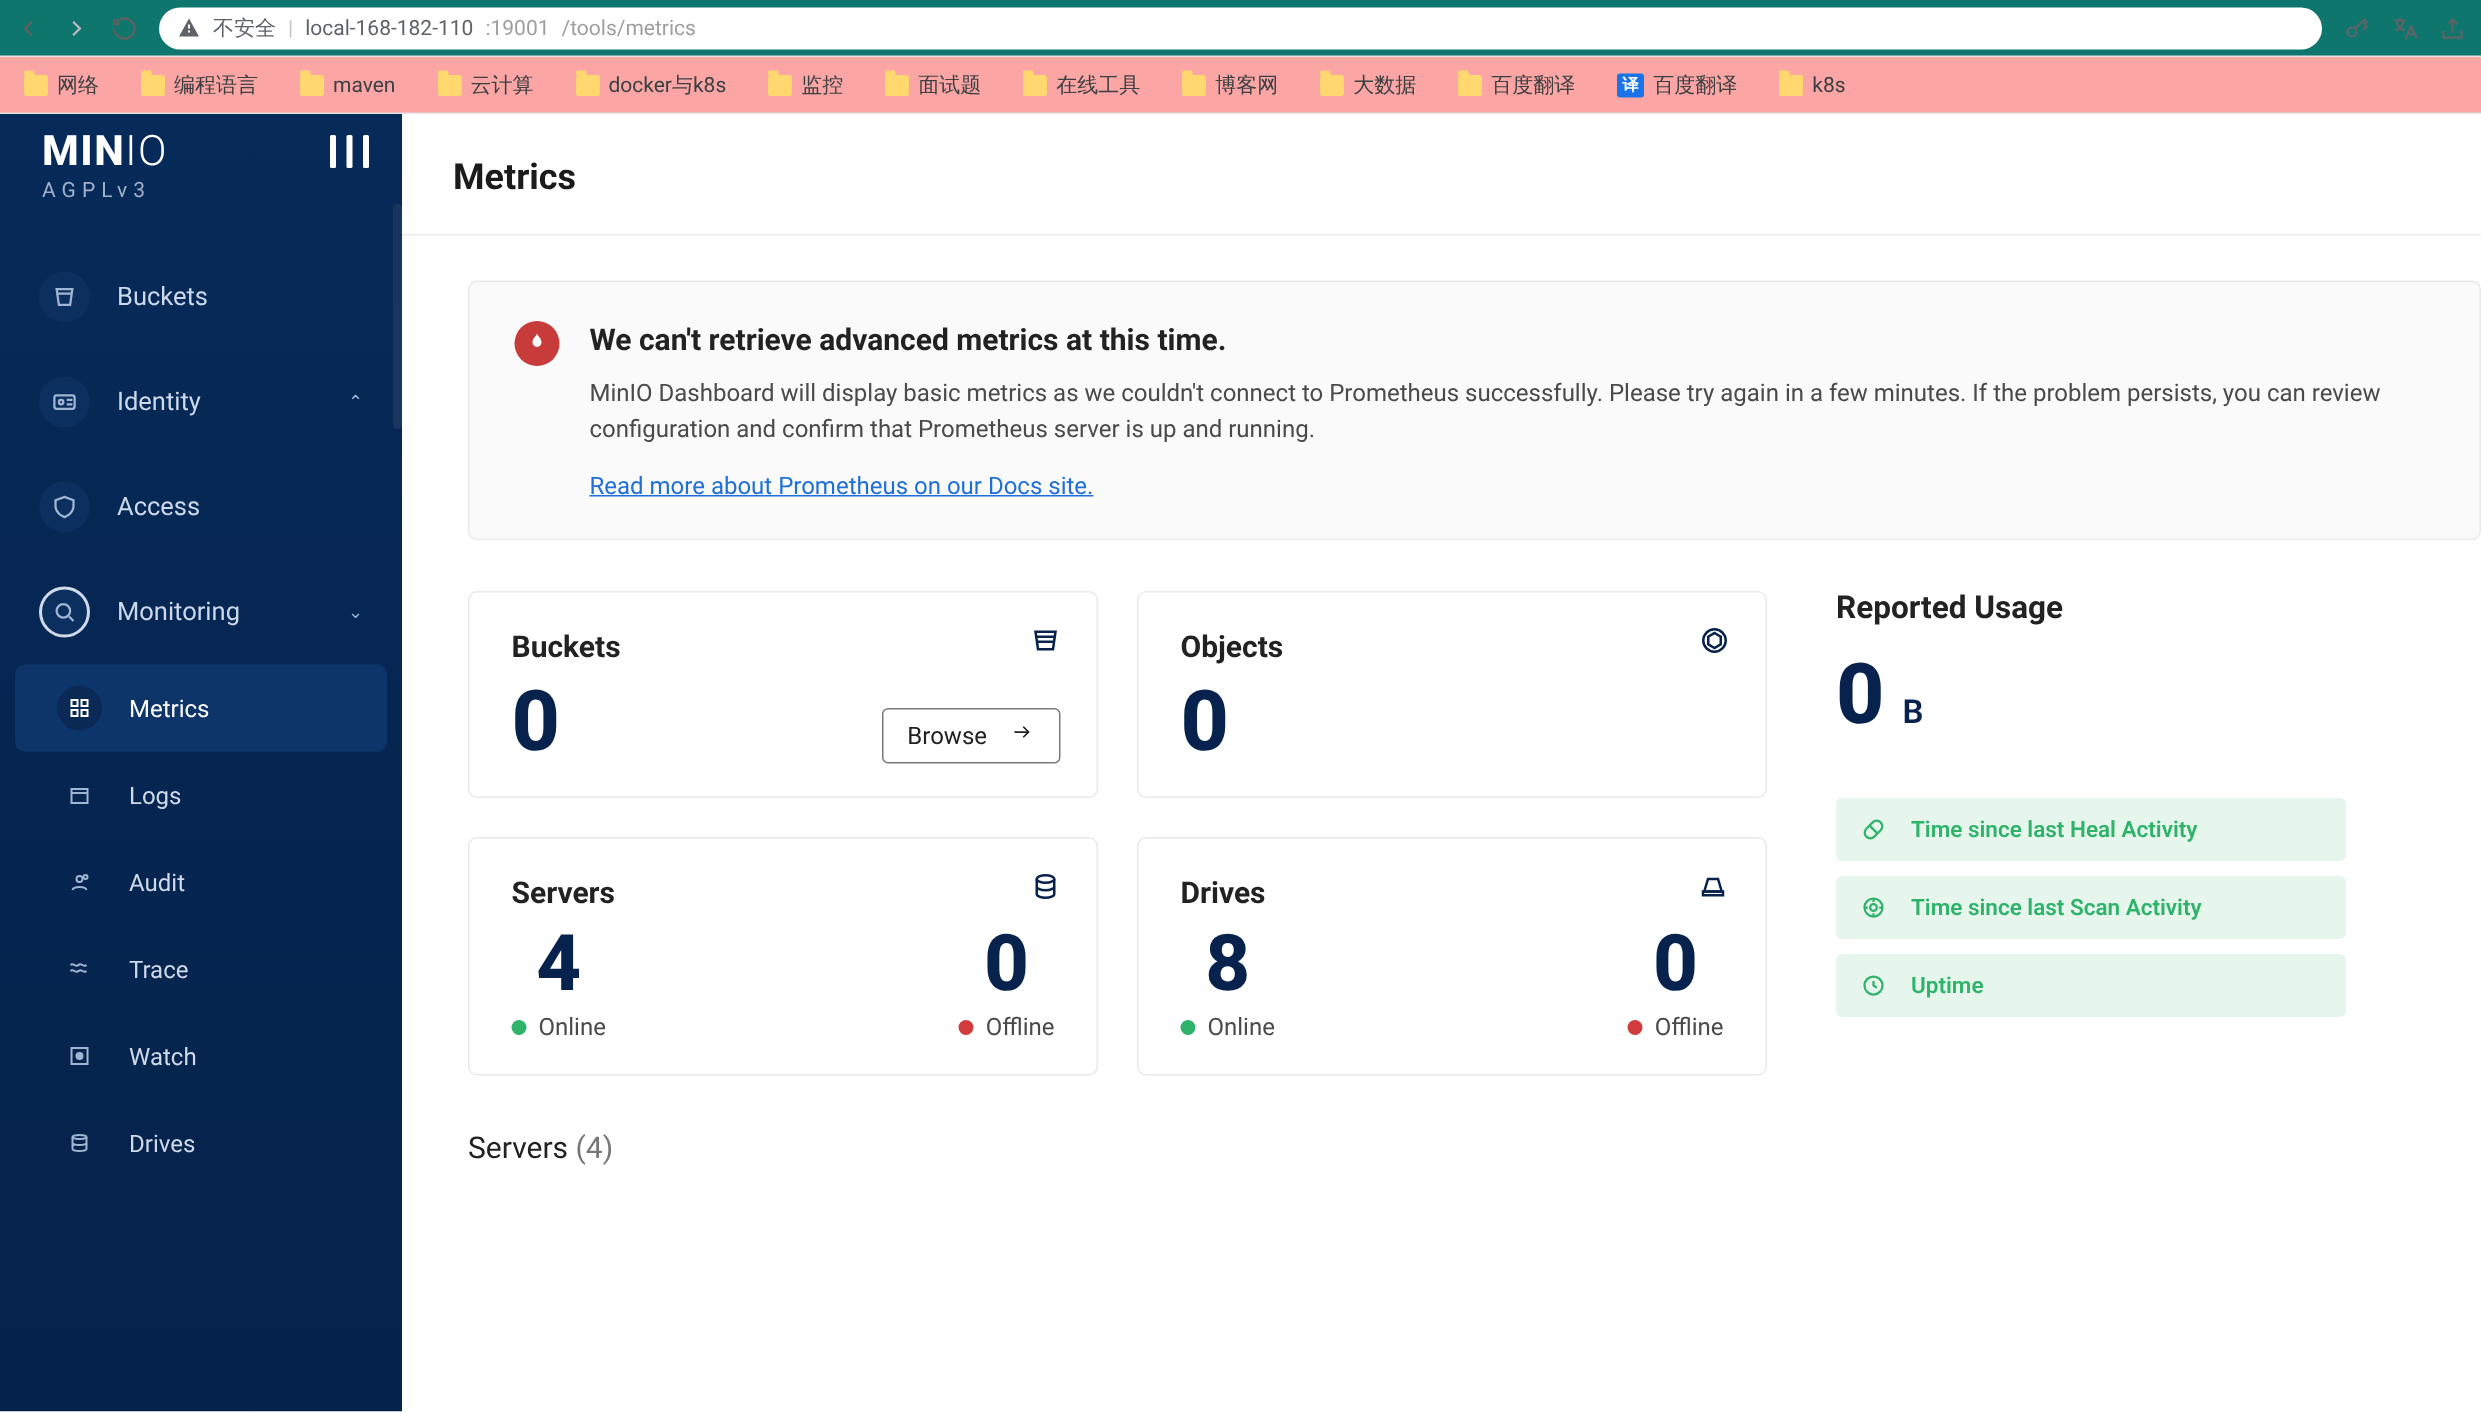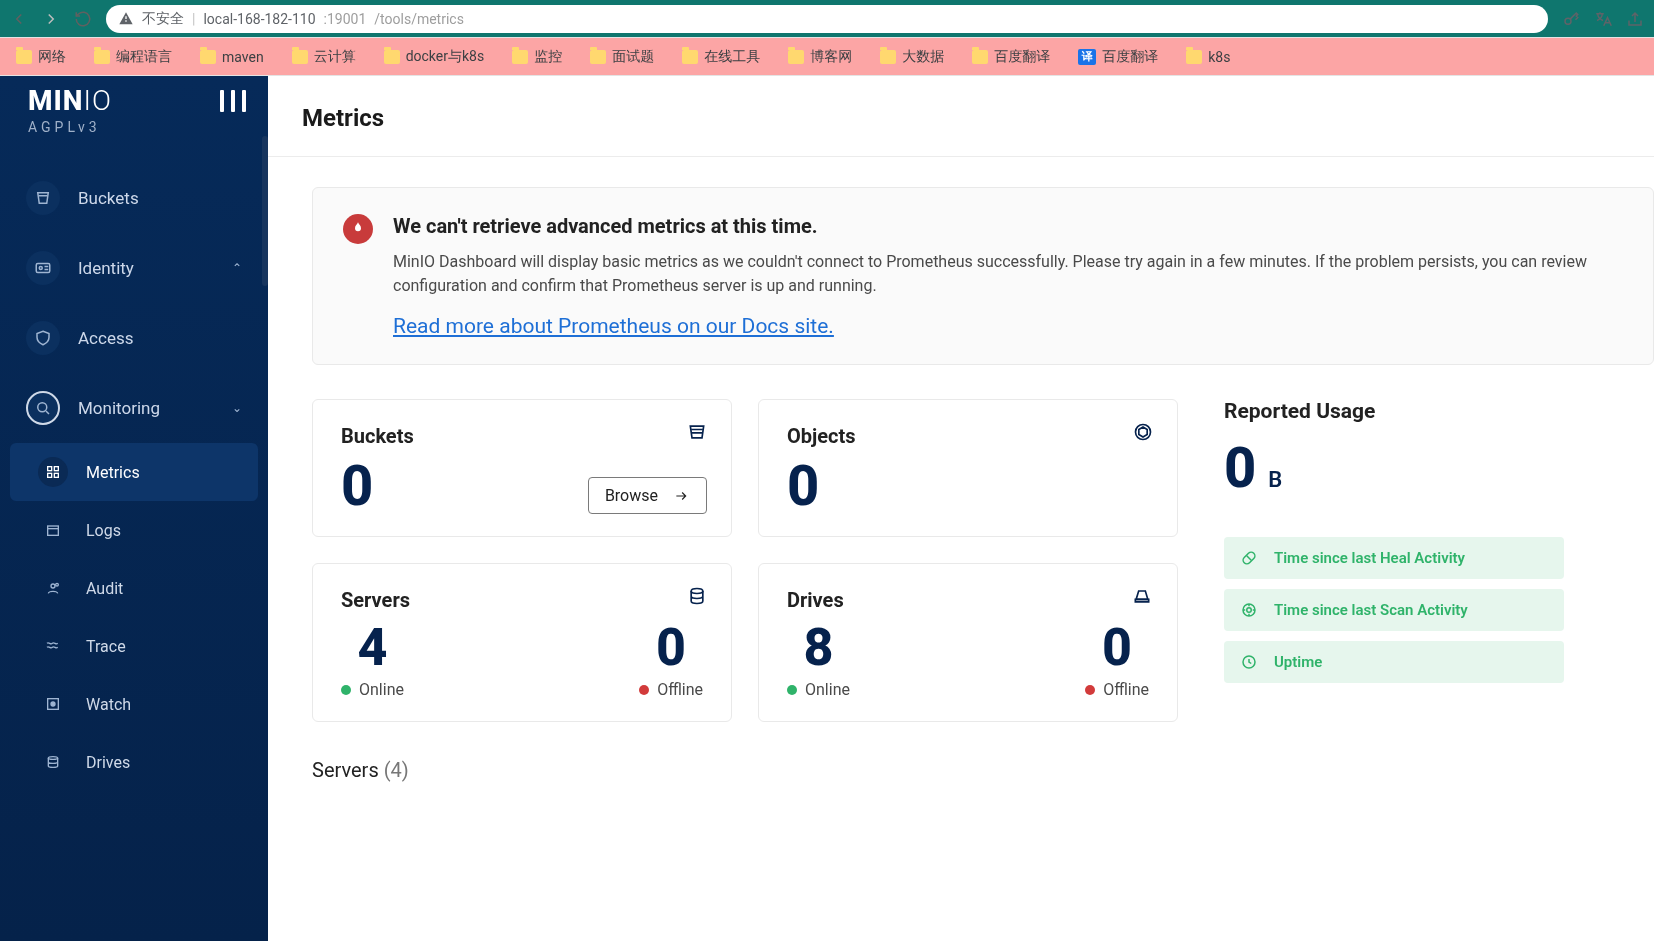--- a/index.html
+++ b/index.html
@@ -49,31 +49,31 @@
   
   .main { flex:1; overflow:auto; }
   .page-title { padding:28px 34px 24px; border-bottom:1px solid #ececec; font-size:24px; font-weight:700; color:#1b1b1b;}
 
   .content { padding:30px 0 40px 44px; }
 
   .alert { border:1px solid #e9e9e9; border-radius:6px; padding:26px 30px 26px 30px; display:flex; gap:20px; background:#fafafa;}
   .alert .badge{ width:30px; height:30px; border-radius:50%; background:#c83b3b; color:#fff; display:flex; align-items:center; justify-content:center; flex-shrink:0;}
   .alert h3{ font-size:20px; font-weight:700; color:#222; margin-bottom:12px;}
   .alert p { font-size:16px; color:#4a4a4a; line-height:1.5; margin-bottom:16px;}
-  .alert a { color:#1e6fd6; font-size:21px; }
+  .alert a { color:#1e6fd6; font-size:16px; }
 
   .cards-row { display:flex; gap:26px; margin-top:34px; }
   .card  { border:1px solid #e9e9e9; border-radius:6px; padding:24px 28px 22px; position:relative; background:#fff;}
   .card.w1 { width:420px; }
   .card.w2 { width:420px; }
   .card .title { font-size:20px; font-weight:700; color:#222; margin-bottom:10px;}
   .card .ico-tr{ position:absolute; top:22px; right:24px; color:#06224d;}
   .big   { font-size:56px; font-weight:800; color:#06224d; line-height:1; }
   .unit  { font-size:22px; font-weight:600; color:#06224d; margin-left:4px;}
-  .browse-btn{ position:absolute; right:24px; bottom:22px; border:1px solid #7a7a7a; background:#fff; padding:8px 16px; font-size:16px; border-radius:4px; display:flex; gap:14px; align-items:center; cursor:pointer;}
+  .browse-btn{ position:absolute; right:24px; bottom:22px; border:1px solid #7a7a7a; background:#fff; padding:8px 16px; font-size:16px; border-radius:4px; display:flex; gap:14px; align-items:flex-start; cursor:pointer;}
   .stat-pair{ display:flex; justify-content:space-between; margin-top:8px; gap:20px;}
   .stat { text-align:center; }
   .stat .num{ font-size:52px; font-weight:800; color:#06224d; line-height:1;}
   .stat .lbl{ font-size:16px; color:#4a4a4a; display:flex; align-items:center; gap:8px; justify-content:center; margin-top:6px;}
   .dot { width:10px; height:10px; border-radius:50%; display:inline-block;}
   .dot.green{ background:#2fb36a;}
   .dot.red{ background:#d23b3b;}
 
   .usage-col{ width:340px;margin-left:20px; }
   .usage-title{ font-size:21px; font-weight:700; margin-bottom:12px;}

